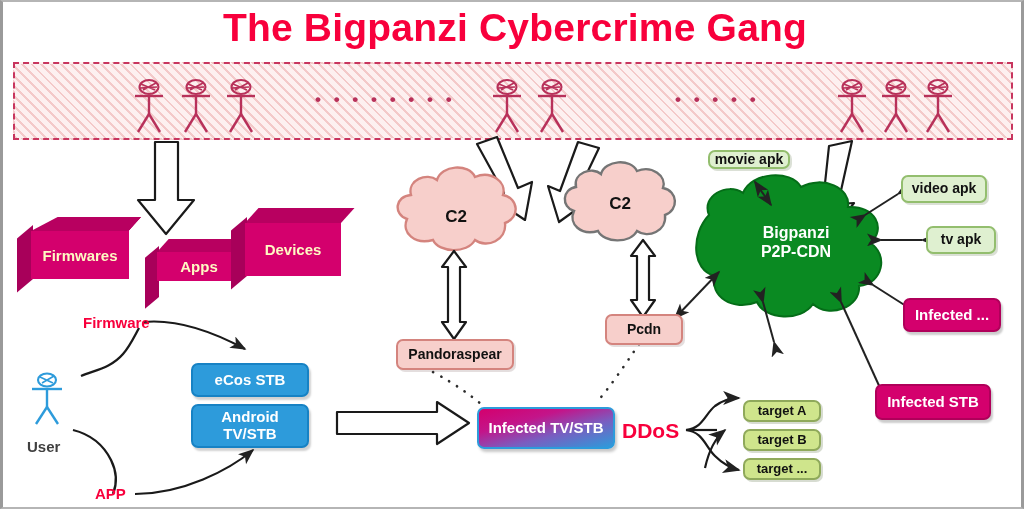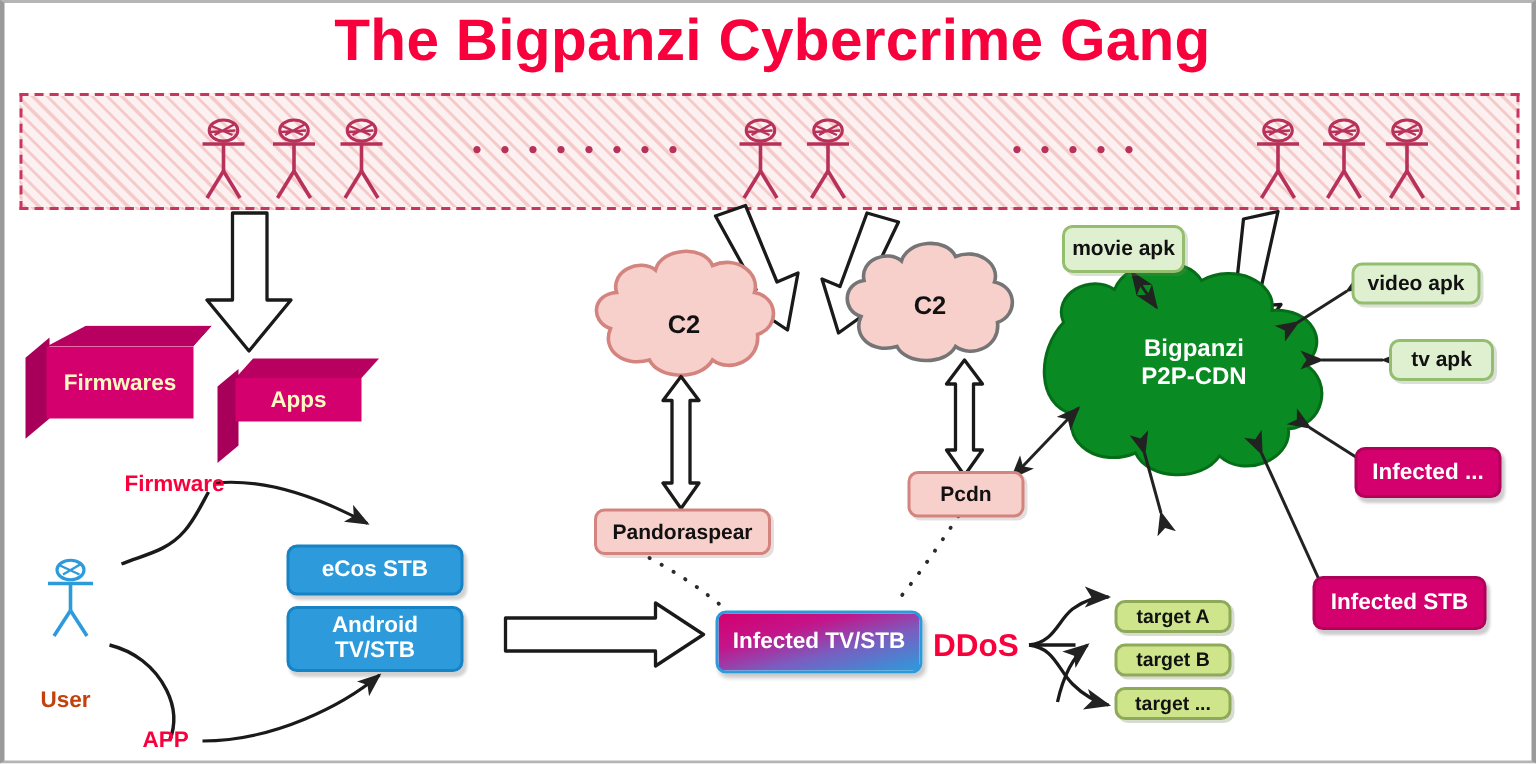--- a/index.html
+++ b/index.html
@@ -134,21 +134,21 @@
   .cloudtext.dark{color:#111111;}
   .cloudtext.white{color:#ffffff;}
 
   
   .label{
     position:absolute;
     font-weight:bold;
     white-space:nowrap;
   }
   .label.red{color:#F8003C;}
-  .label.black{color:#c2410c;margin-top:20px;}
+  .label.black{color:#404040;}
 </style>
 </head>
 <body>
 
 <div id="canvas">
 
   <div class="title">The Bigpanzi Cybercrime Gang</div>
 
   <div class="gang-band"></div>
   <div class="dots" style="left:312px; top:89px;">• • • • • • • •</div>
@@ -318,20 +318,29 @@
   <div class="box3d" style="left:142px; top:237px; width:96px; height:58px;">
     <div class="top" style="left:12px; top:0; width:84px; height:13px;
                 transform:skewX(-42deg); transform-origin:bottom left;"></div>
     <div class="side" style="left:0; top:7px; width:14px; height:51px;
                 transform:skewY(-40deg); transform-origin:top right;"></div>
     <div class="face" style="left:12px; top:13px; width:84px; height:29px; font-size:15px;justify-content:center;">
       <span>Apps</span>
     </div>
   </div>
 
+  <div class="box3d" style="left:228px; top:206px; width:110px; height:68px;">
+    <div class="top" style="left:14px; top:0; width:96px; height:15px;
+                transform:skewX(-42deg); transform-origin:bottom left;"></div>
+    <div class="side" style="left:0; top:9px; width:16px; height:59px;
+                transform:skewY(-40deg); transform-origin:top right;"></div>
+    <div class="face" style="left:14px; top:15px; width:96px; height:53px; font-size:15px;">
+      <span>Devices</span>
+    </div>
+  </div>
 
   <div class="label red" style="left:80px; top:312px; font-size:15px;">Firmware</div>
   <div class="label red" style="left:92px; top:483px; font-size:15px;">APP</div>
   <div class="label black" style="left:24px; top:436px; font-size:15px;">User</div>
   <div class="label red" style="left:619px; top:417px; font-size:21px;">DDoS</div>
 
   <div class="rbox bluebox" style="left:188px; top:361px; width:118px; height:34px; font-size:15px;">
     <span>eCos STB</span>
   </div>
   <div class="rbox bluebox" style="left:188px; top:402px; width:118px; height:44px; font-size:15px;
@@ -345,21 +354,21 @@
   <div class="cloudtext white" style="left:715px; top:222px; width:156px; font-size:16px; white-space:pre-line;">Bigpanzi
 P2P-CDN</div>
 
   <div class="rbox pinkbox" style="left:393px; top:337px; width:118px; height:31px; font-size:14px;">
     <span>Pandoraspear</span>
   </div>
   <div class="rbox pinkbox" style="left:602px; top:312px; width:78px; height:31px; font-size:14px;">
     <span>Pcdn</span>
   </div>
 
-  <div class="rbox greenbox" style="left:705px; top:148px; width:82px; height:32px; font-size:14px;">
+  <div class="rbox greenbox" style="left:705px; top:148px; width:82px; height:19px; font-size:14px;">
     <span>movie apk</span>
   </div>
   <div class="rbox greenbox" style="left:898px; top:173px; width:86px; height:28px; font-size:14px;">
     <span>video apk</span>
   </div>
   <div class="rbox greenbox" style="left:923px; top:224px; width:70px; height:28px; font-size:14px;">
     <span>tv apk</span>
   </div>
 
   <div class="rbox gradbox" style="left:474px; top:405px; width:138px; height:42px; font-size:15px;">

